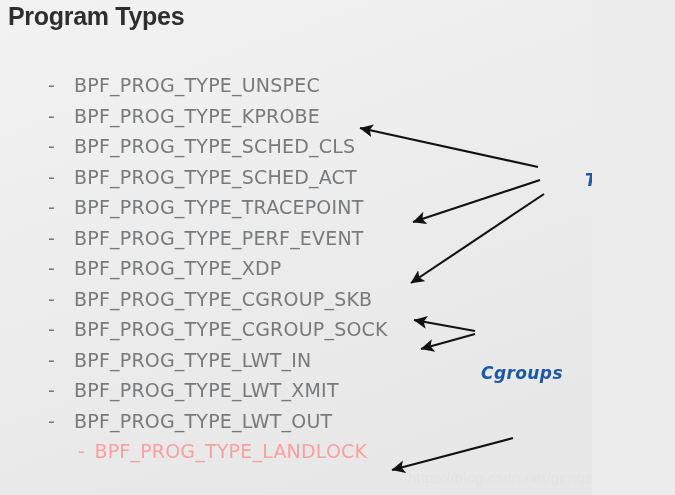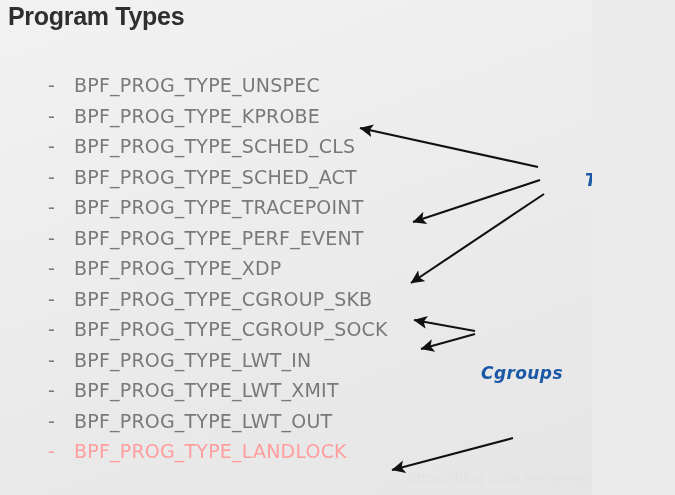--- a/index.html
+++ b/index.html
@@ -56,20 +56,21 @@
 
   .prog-type-item .bullet {
     display: inline-block;
     width: 26px;
     color: #77797b;
   }
 
   .prog-type-item.highlight,
   .prog-type-item.highlight .bullet {
     color: #ff9e9e;
+    text-align: center;
   }
 
   #annotation-layer {
     position: absolute;
     left: 0;
     top: 0;
     width: 675px;
     height: 495px;
     pointer-events: none;
   }

